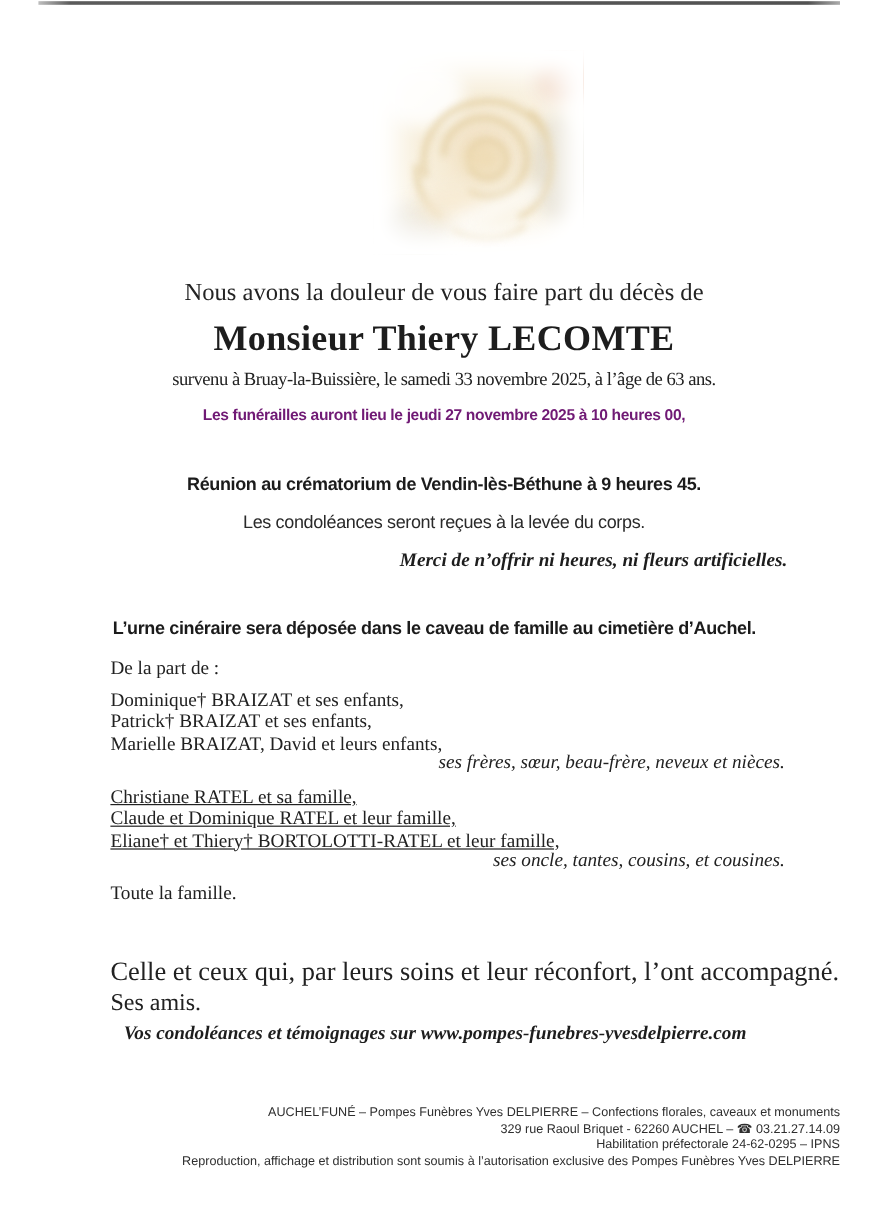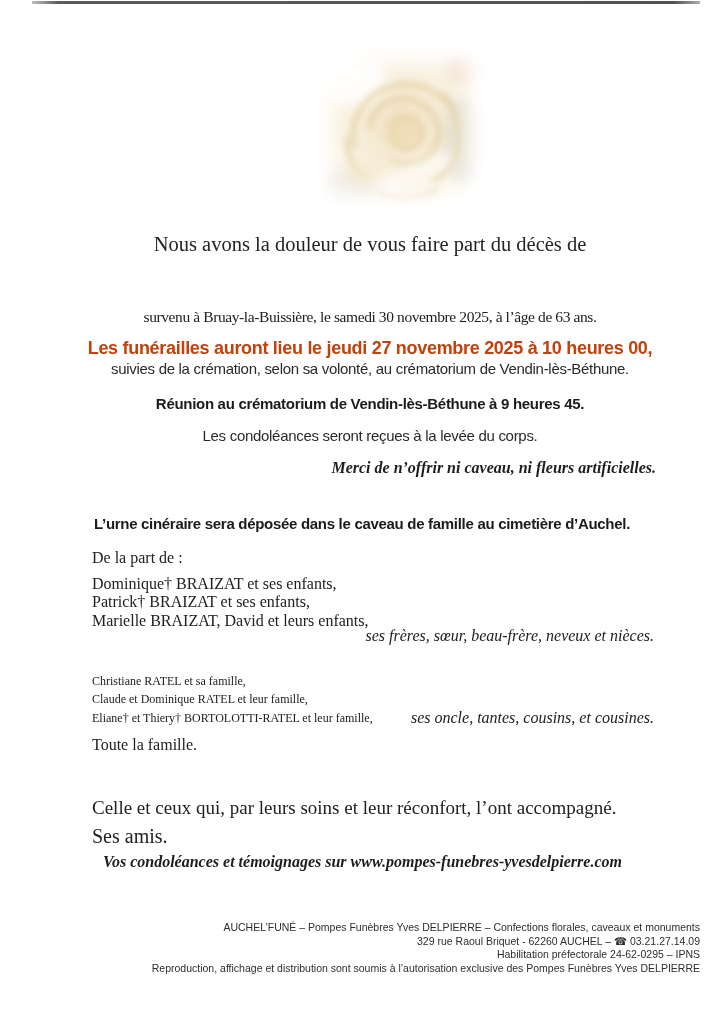--- a/index.html
+++ b/index.html
@@ -39,35 +39,35 @@
     content: "";
     position: absolute;
     inset: 0;
     box-shadow: inset 0 0 22px 18px #ffffff;
     pointer-events: none;
   }
 
   .intro        { top: 233px; font-size: 20.5px; color: #242424; }
   .deceased     { top: 266px; font-size: 30px; font-weight: bold; color: #1d1d1d; letter-spacing: 0.3px; }
   .survenu      { top: 308px; font-size: 15.5px; letter-spacing: -0.4px; }
-  .funeral1     { top: 338px; font-size: 18px; font-weight: bold; color: #c2410c; }
+  .funeral1     { top: 338px; font-size: 13px; font-weight: bold; color: #701a75; }
   .funeral2     { top: 360px; font-size: 15px; color: #2a2a2a; }
   .meeting      { top: 395px; font-size: 15px; font-weight: bold; color: #1b1b1b; }
   .condol       { top: 427px; font-size: 15px; color: #2a2a2a; }
   .merci        { top: 459px; right: 44px; font-size: 16px; font-weight: bold; font-style: italic; color: #1d1d1d; }
   .urne         { top: 515px; font-size: 15px; font-weight: bold; color: #1b1b1b; left: 0; right: 0; text-align: center; }
   .fromlabel    { top: 549px; font-size: 16px; }
   .group1       { top: 575px; font-size: 16px; line-height: 18.3px; }
-  .group2       { top: 672px; font-size: 12px; line-height: 18.3px; }
+  .group2       { top: 656px; font-size: 16px; line-height: 18.3px; text-decoration: underline; }
   .group p      { margin: 0; }
   .relation1    { top: 627px; font-size: 16px; font-style: italic; margin-left: 20px; }
   .relation2    { top: 709px; font-size: 16px; font-style: italic; }
   .toute        { top: 736px; font-size: 16px; }
   .amis         { top: 809px; font-size: 20px; margin-top: 16px; }
-  .celle        { top: 797px; font-size: 19px; }
+  .celle        { top: 797px; font-size: 22px; }
   .website      { top: 853px; font-size: 16px; font-weight: bold; font-style: italic; color: #1d1d1d; }
   .footer       { top: 921px; font-size: 10.5px; line-height: 13.7px; color: #2e2e2e; letter-spacing: 0; }
   .footer p     { margin: 0; text-align: right; }
   .phone-glyph  { font-size: 10.5px; }
 </style>
 </head>
 <body>
 
 <div class="page">
 
@@ -107,29 +107,29 @@
       <g filter="url(#blur2)">
         <ellipse cx="100" cy="97" rx="18" ry="14" fill="#eedbb2" opacity="0.8"></ellipse>
         <ellipse cx="70" cy="140" rx="30" ry="18" fill="#f6ead2" opacity="0.7"></ellipse>
         <path d="M 68 150 L 150 118 L 155 130 L 80 162 Z" fill="#ffffff" opacity="0.75"></path>
       </g>
     </svg>
   </div>
 
   <p class="abs serif center intro">Nous avons la douleur de vous faire part du décès de</p>
 
+  <h1 class="abs serif center deceased">Monsieur Thiery LECOMTE</h1>
 
-  <p class="abs serif center survenu">survenu à Bruay-la-Buissière, le samedi 30 novembre 2025, à l’âge de 63 ans.</p>
+  <p class="abs serif center survenu">survenu à Bruay-la-Buissière, le samedi 33 novembre 2025, à l’âge de 63 ans.</p>
 
   <p class="abs sans center funeral1">Les funérailles auront lieu le jeudi 27 novembre 2025 à 10 heures 00,</p>
-  <p class="abs sans center funeral2">suivies de la crémation, selon sa volonté, au crématorium de Vendin-lès-Béthune.</p>
   <p class="abs sans center meeting">Réunion au crématorium de Vendin-lès-Béthune à 9 heures 45.</p>
   <p class="abs sans center condol">Les condoléances seront reçues à la levée du corps.</p>
 
-  <p class="abs serif rightalign merci">Merci de n’offrir ni caveau, ni fleurs artificielles.</p>
+  <p class="abs serif rightalign merci">Merci de n’offrir ni heures, ni fleurs artificielles.</p>
 
   <p class="abs sans urne">L’urne cinéraire sera déposée dans le caveau de famille au cimetière d’Auchel.</p>
 
   <p class="abs serif leftcol fromlabel">De la part de :</p>
 
   <div class="abs serif leftcol group group1">
     <p>Dominique† BRAIZAT et ses enfants,</p>
     <p>Patrick† BRAIZAT et ses enfants,</p>
     <p>Marielle BRAIZAT, David et leurs enfants,</p>
   </div>

